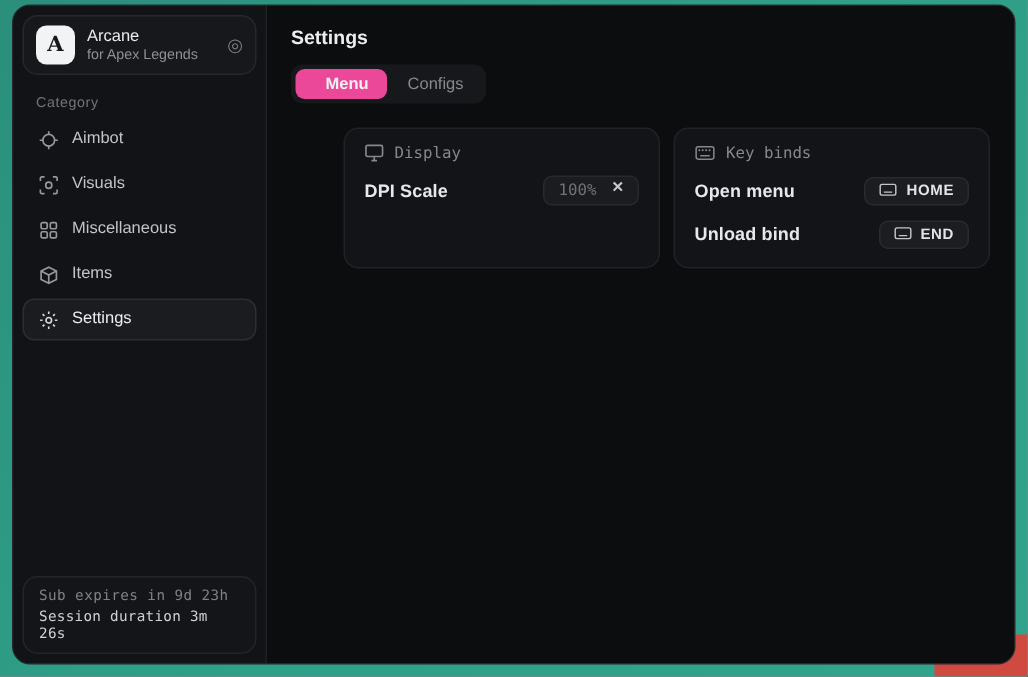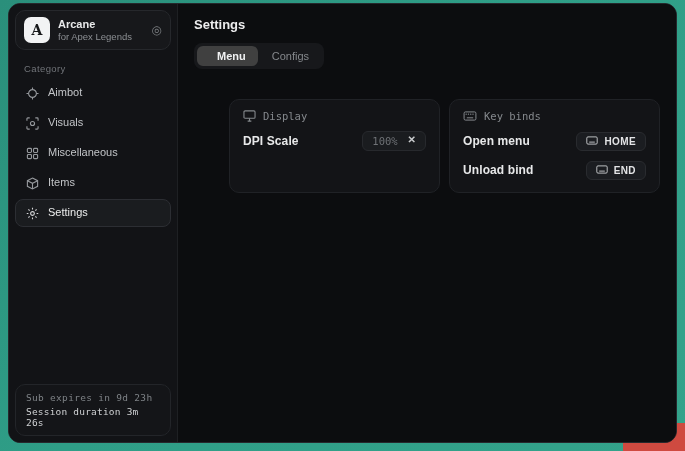--- a/index.html
+++ b/index.html
@@ -25,21 +25,21 @@
     background:#17181b; border:1px solid #26282c; border-radius:10px;
     padding:6px 8px; display:flex; align-items:center; gap:8px;
   }
   .logo {
     width:26px; height:26px; background:#f2f3f4; border-radius:7px;
     display:flex; align-items:center; justify-content:center;
     font-family:"DejaVu Serif", serif; font-weight:bold; font-size:14px; color:#17181a;
     flex-shrink:0;
   }
   .brand-text { display:flex; flex-direction:column; gap:1px; }
-  .brand-title { font-size:11px; font-weight:bold; color:#e9eaeb; }
+  .brand-title { font-size:11px; font-weight:normal; color:#e9eaeb; }
   .brand-sub { font-size:9.5px; color:#8d9094; }
   .brand-badge { margin-left:auto; color:#7d8084; font-size:12px; line-height:1; }
   .category {
     margin:13px 0 5px 9px; font-size:9.5px; color:#717479; letter-spacing:0.4px;
   }
   .nav { display:flex; flex-direction:column; gap:2px; }
   .nav-item {
     display:flex; align-items:flex-start; gap:9px; padding:6px 9px;
     border:1px solid transparent; border-radius:8px;
     font-size:11px; color:#c2c4c7; cursor:default;
@@ -57,22 +57,22 @@
   }
   .sb-footer .l1 { font-size:9.5px; color:#7e8286; letter-spacing:0.3px; }
   .sb-footer .l2 { font-size:9.5px; color:#cfd1d3; letter-spacing:0.2px; }
   
   .main { flex:1; padding:13px 16px; background:#0c0d0f; }
   .page-title { font-size:13px; font-weight:bold; color:#ededee; }
   .tabs {
     display:inline-flex; margin-top:11px; background:#17181b; border-radius:8px; padding:3px; gap:2px;
   }
   .tab { padding:4px 12px; font-size:11px; border-radius:6px; color:#85888c; cursor:default; }
-  .tab.active { background:#404040; color:#f0f1f2; font-weight:bold;padding-left:20px; }
-  .cards { display:flex; gap:9px; margin-top:30px;padding-left:35px; }
+  .tab.active { background:#ec4899; color:#f0f1f2; font-weight:bold;padding-left:20px; }
+  .cards { display:flex; gap:9px; margin-top:16px;padding-left:35px; }
   .card {
     flex:1; background:#131417; border:1px solid #202226; border-radius:10px;
     padding:10px 13px 12px;
   }
   .card-head {
     display:flex; align-items:center; gap:7px;
     font-family:"DejaVu Sans Mono", monospace; font-size:10.5px; color:#85898d;
     margin-bottom:8px;
   }
   .card-head .ic { color:#85898d; display:flex; }

